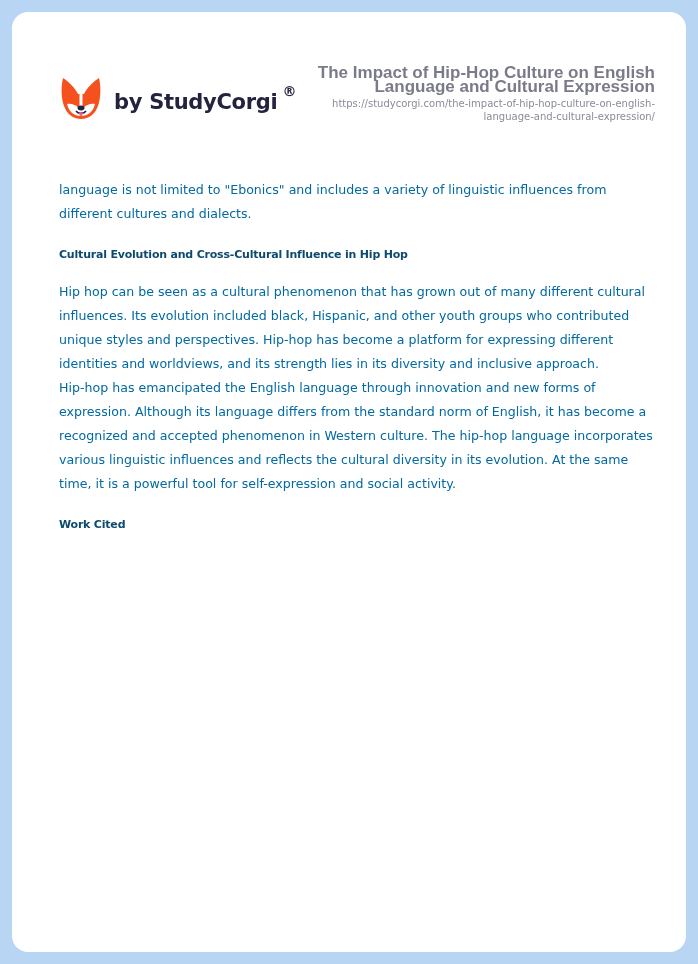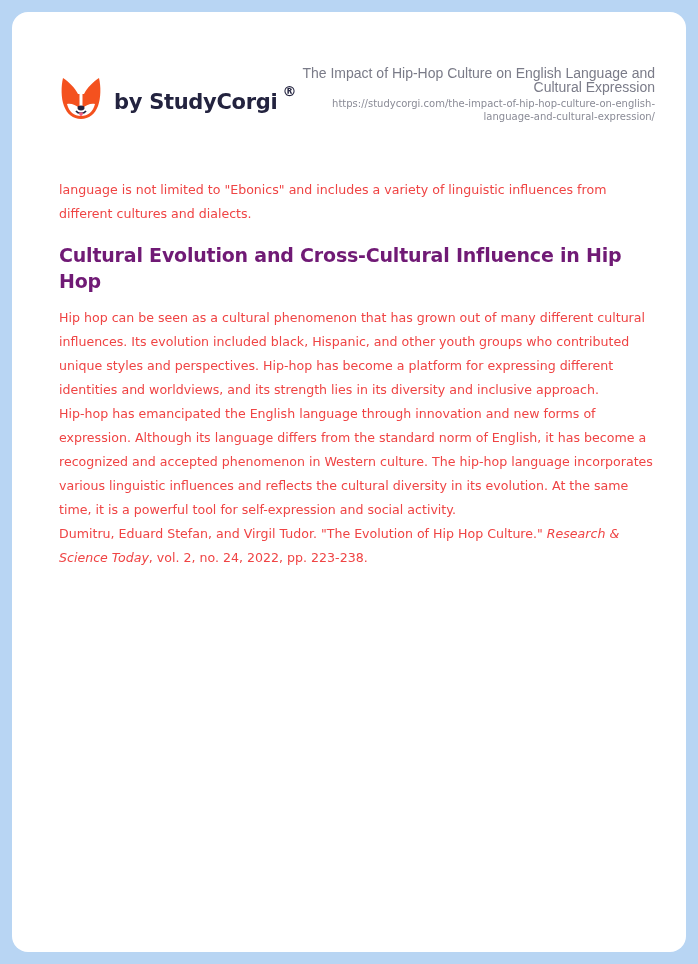--- a/index.html
+++ b/index.html
@@ -47,52 +47,52 @@
       margin-left: 5px;
     }
     .doc-meta {
       position: absolute;
       right: 31px; top: 54px;
       width: 360px;
       text-align: right;
     }
     .doc-title {
       font-family: "Liberation Sans", sans-serif;
-      font-weight: normal;
-      font-size: 14px;
+      font-weight: bold;
+      font-size: 17px;
       line-height: 14px;
       color: #7a7b88;
     }
     .doc-url {
       margin-top: 3px;
       font-family: "DejaVu Sans", sans-serif;
       font-size: 10px;
       line-height: 13px;
       color: #8a8b96;
     }
     .content {
       position: absolute;
       left: 47px; top: 166px;
       width: 600px;
     }
     p {
       margin: 0;
       font-family: "DejaVu Sans", sans-serif;
       font-size: 12.6px;
       line-height: 24px;
-      color: #ef4444;
+      color: #0369a1;
     }
     p + p { }
     h2 {
       margin: 16px 0 12px 0;
       font-family: "DejaVu Sans", sans-serif;
       font-weight: bold;
-      font-size: 19px;
+      font-size: 11px;
       line-height: 26px;
-      color: #701a75;
+      color: #0c4a6e;
       letter-spacing: -0.2px;
     }
     .cite em { font-style: italic; }
   </style>
 </head>
 <body>
 
 <div class="card">
   <div class="header">
     <div class="logo">
@@ -113,15 +113,15 @@
     </div>
   </div>
 
   <div class="content">
     <p>language is not limited to "Ebonics" and includes a variety of linguistic influences from different cultures and dialects.</p>
 
     <h2>Cultural Evolution and Cross-Cultural Influence in Hip Hop</h2>
     <p>Hip hop can be seen as a cultural phenomenon that has grown out of many different cultural influences. Its evolution included black, Hispanic, and other youth groups who contributed unique styles and perspectives. Hip-hop has become a platform for expressing different identities and worldviews, and its strength lies in its diversity and inclusive approach.</p>
     <p>Hip-hop has emancipated the English language through innovation and new forms of expression. Although its language differs from the standard norm of English, it has become a recognized and accepted phenomenon in Western culture. The hip-hop language incorporates various linguistic influences and reflects the cultural diversity in its evolution. At the same time, it is a powerful tool for self-expression and social activity.</p>
 
-    <p class="cite"><span>Dumitru, Eduard Stefan, and Virgil Tudor. "The Evolution of Hip Hop Culture." </span><em>Research &amp; Science Today</em><span>, vol. 2, no. 24, 2022, pp. 223-238.</span></p>
+    <h2>Work Cited</h2>
   </div>
 </div>
 
 </body></html>

